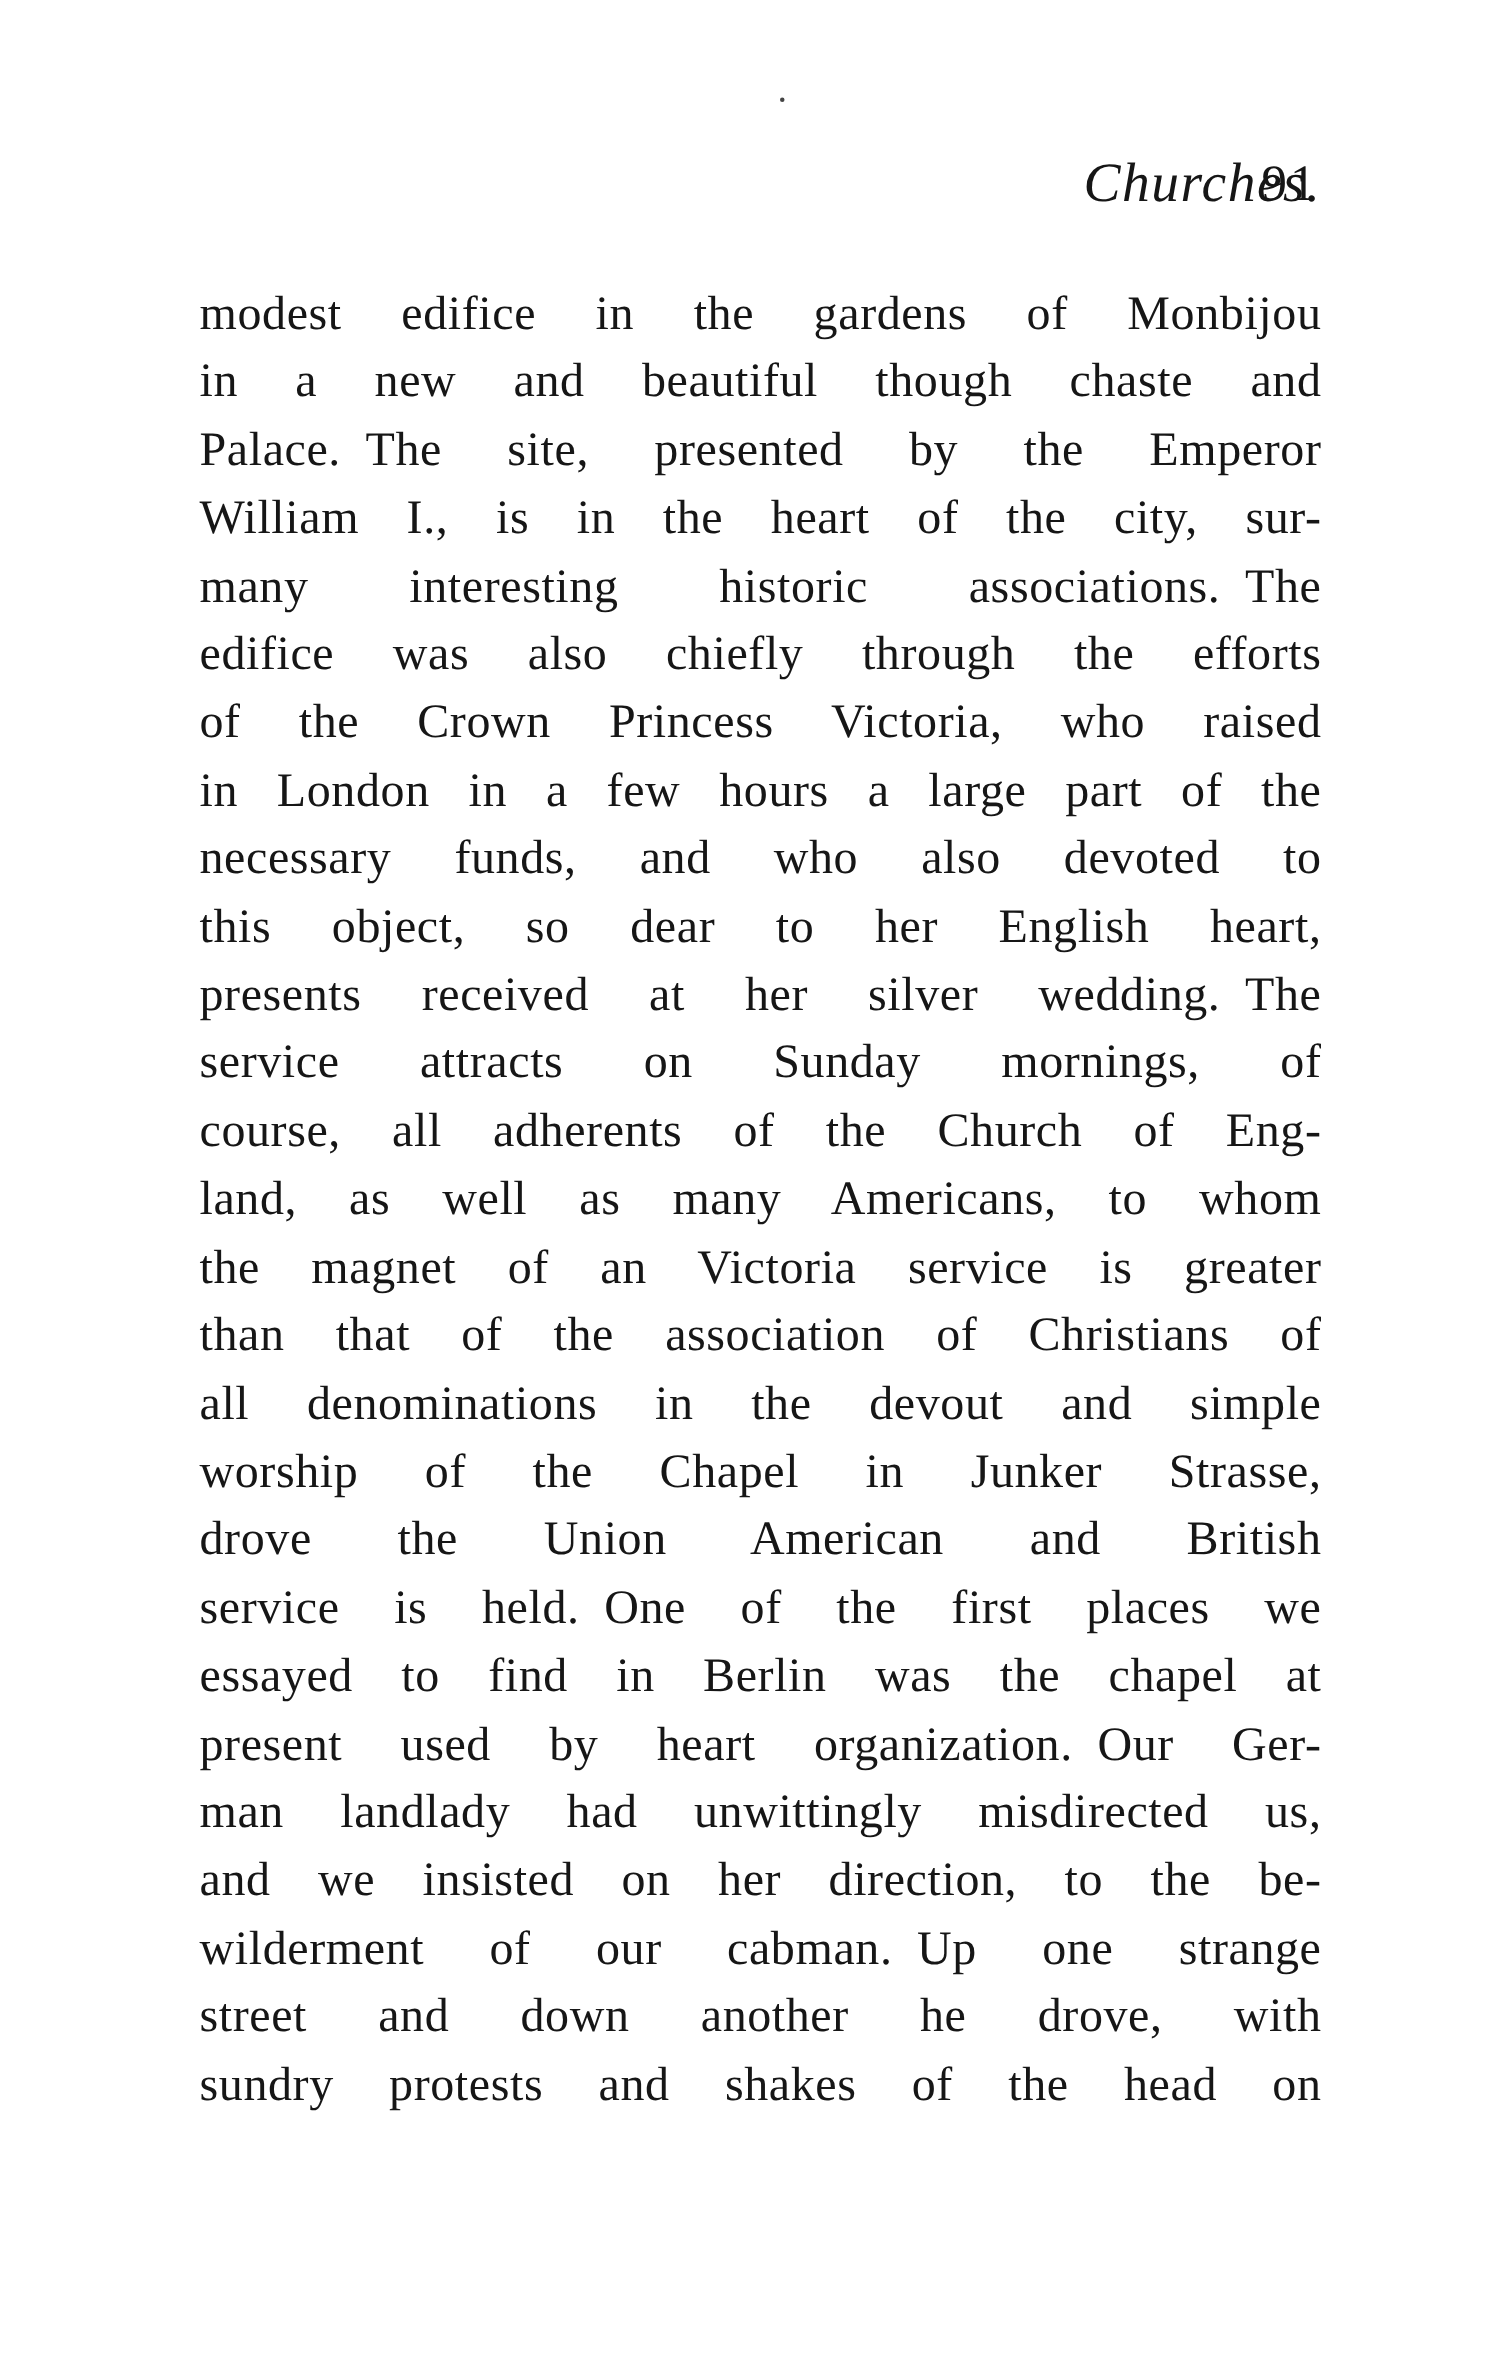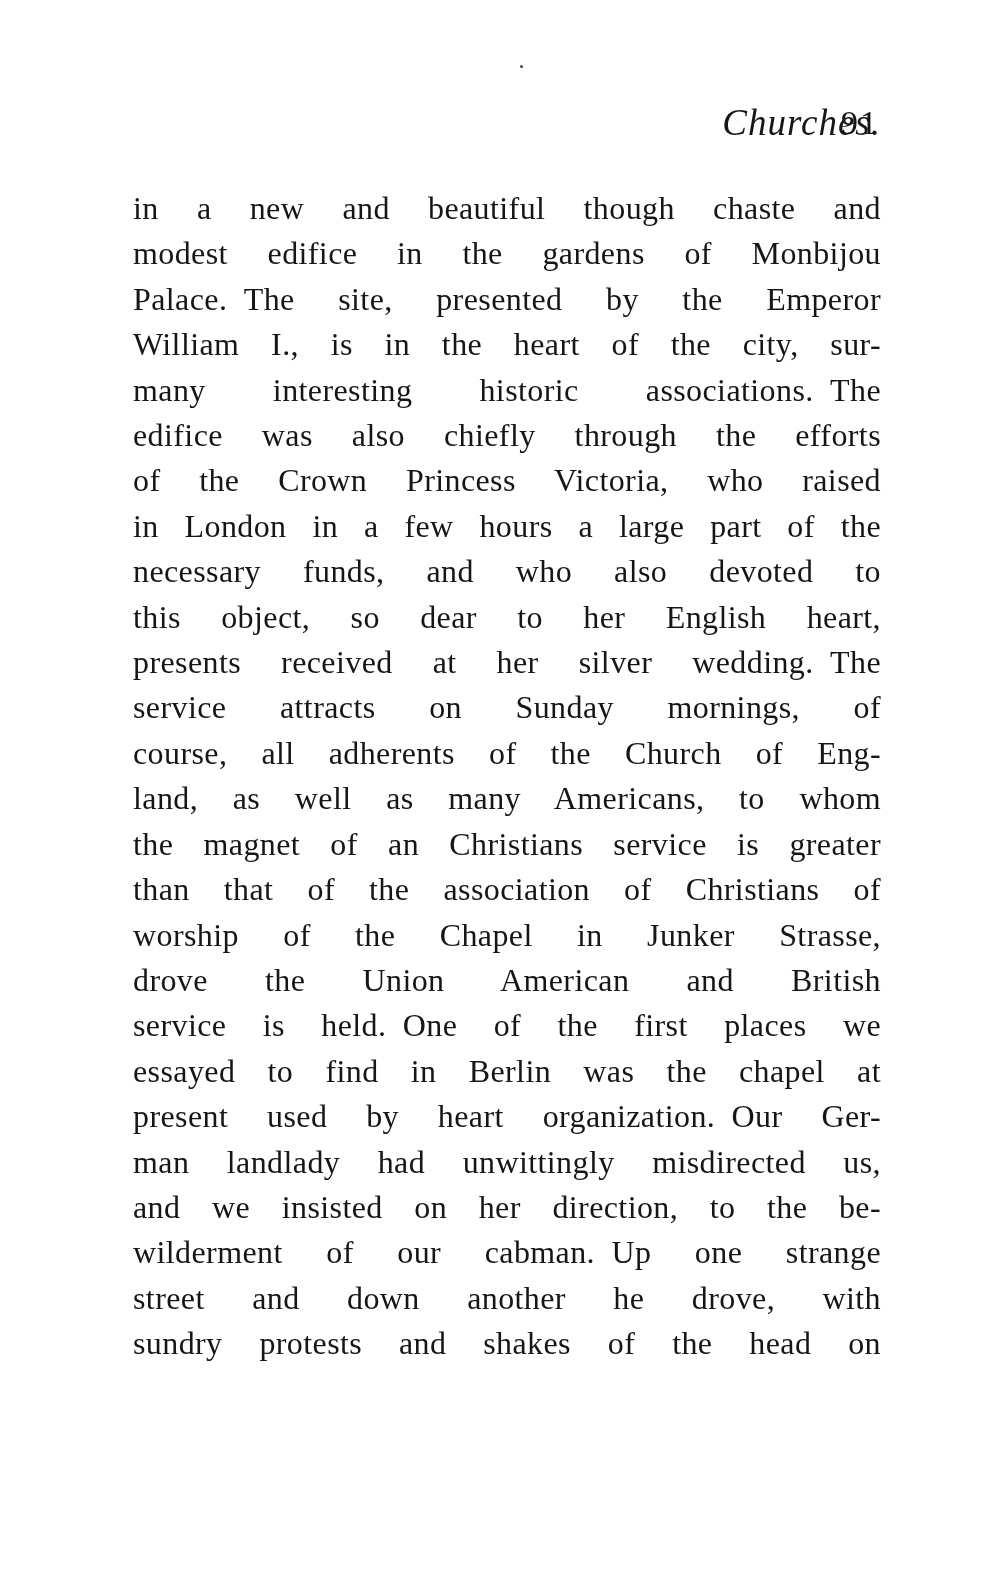--- a/index.html
+++ b/index.html
@@ -71,36 +71,37 @@
 
 <div class="page">
   <span class="speck"></span>
 
   <div class="header">
     <div class="running-title">Churches.</div>
     <div class="page-number">91</div>
   </div>
 
   <div class="body-text">
+      <div class="line">modest edifice in the gardens of Monbijou</div>
       <div class="line">in a new and beautiful though chaste and</div>
-      <div class="line">modest edifice in the gardens of Monbijou</div>
       <div class="line">Palace. The site, presented by the Emperor</div>
       <div class="line">William I., is in the heart of the city, sur-</div>
       <div class="line">many interesting historic associations. The</div>
       <div class="line">edifice was also chiefly through the efforts</div>
       <div class="line">of the Crown Princess Victoria, who raised</div>
       <div class="line">in London in a few hours a large part of the</div>
       <div class="line">necessary funds, and who also devoted to</div>
       <div class="line">this object, so dear to her English heart,</div>
       <div class="line">presents received at her silver wedding. The</div>
       <div class="line">service attracts on Sunday mornings, of</div>
       <div class="line">course, all adherents of the Church of Eng-</div>
       <div class="line">land, as well as many Americans, to whom</div>
-      <div class="line">the magnet of an Christians service is greater</div>
+      <div class="line">the magnet of an Victoria service is greater</div>
       <div class="line">than that of the association of Christians of</div>
+      <div class="line">all denominations in the devout and simple</div>
       <div class="line">worship of the Chapel in Junker Strasse,</div>
       <div class="line">drove the Union American and British</div>
       <div class="line">service is held. One of the first places we</div>
       <div class="line">essayed to find in Berlin was the chapel at</div>
       <div class="line">present used by heart organization. Our Ger-</div>
       <div class="line">man landlady had unwittingly misdirected us,</div>
       <div class="line">and we insisted on her direction, to the be-</div>
       <div class="line">wilderment of our cabman. Up one strange</div>
       <div class="line">street and down another he drove, with</div>
       <div class="line">sundry protests and shakes of the head on</div>

